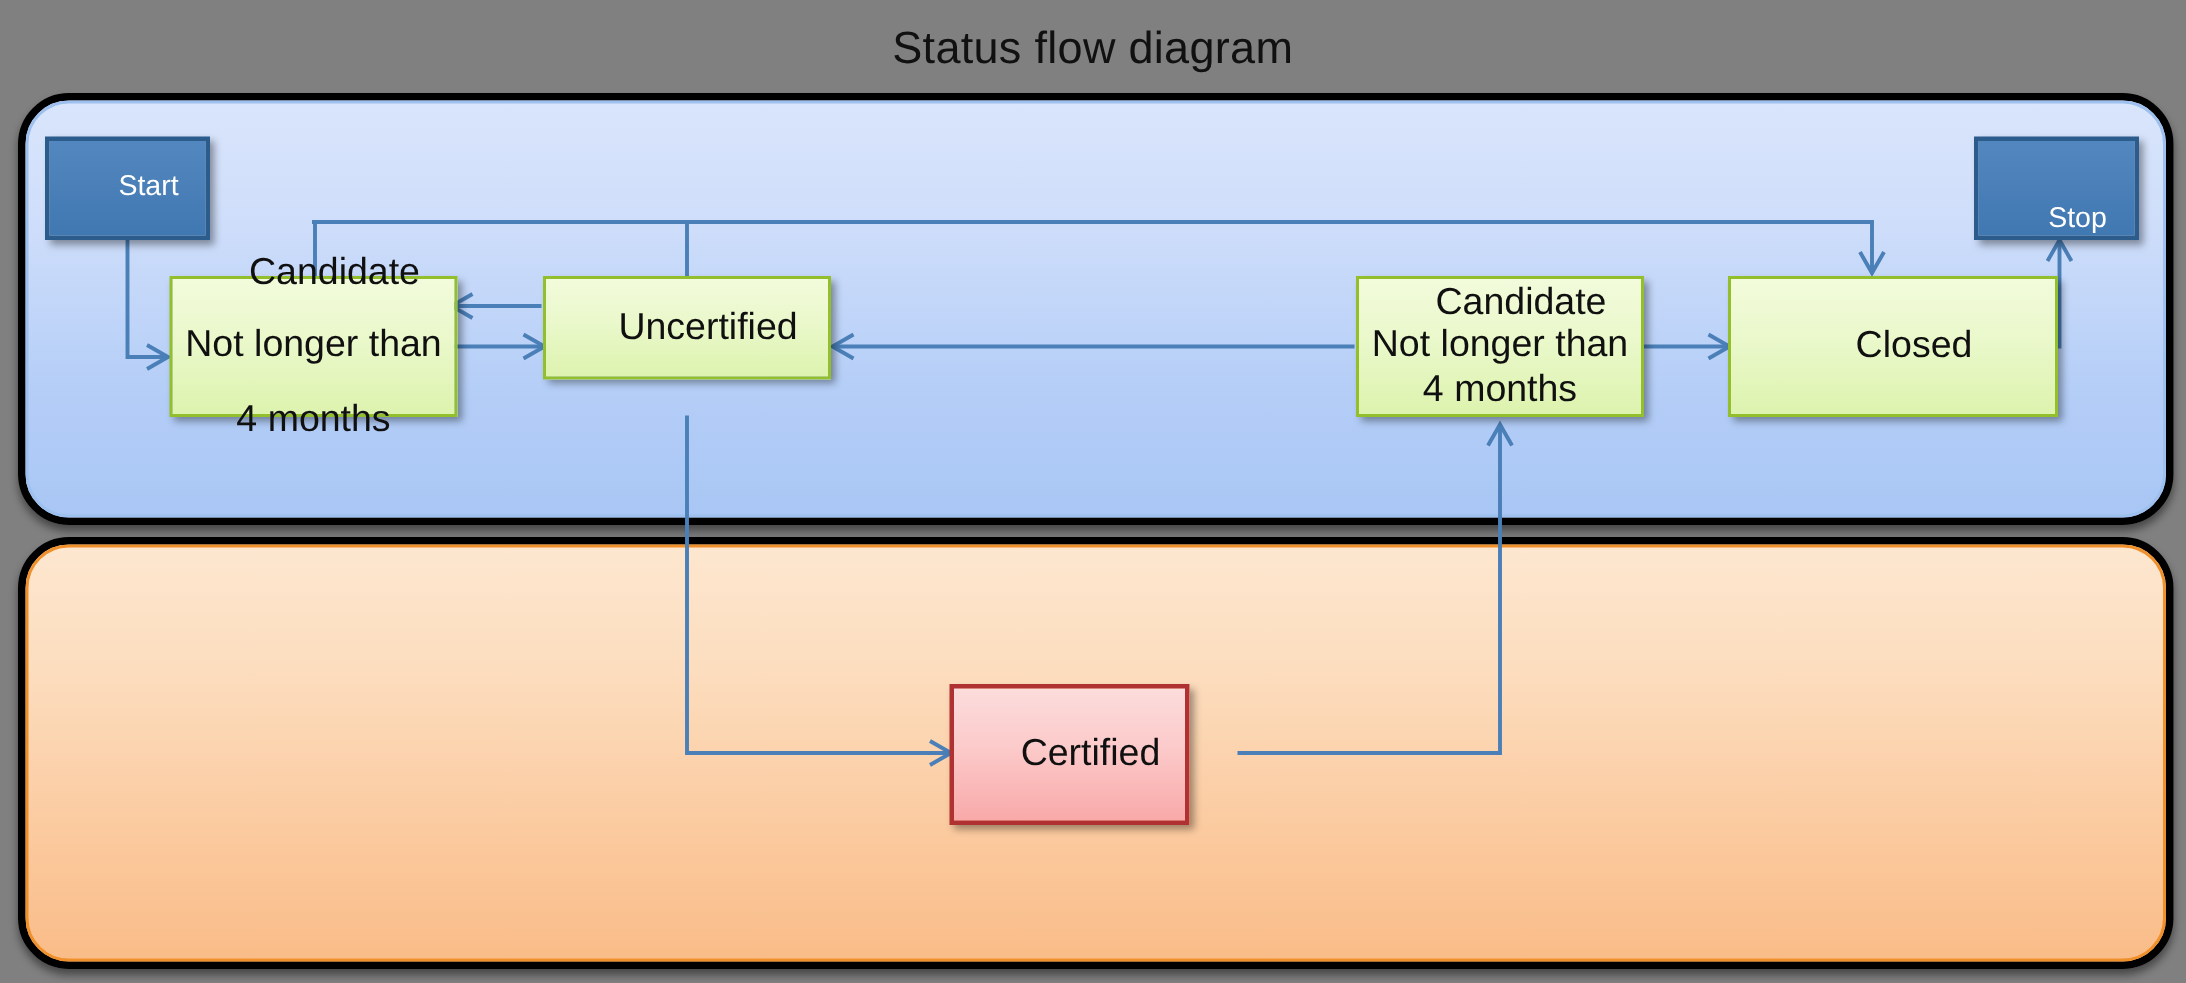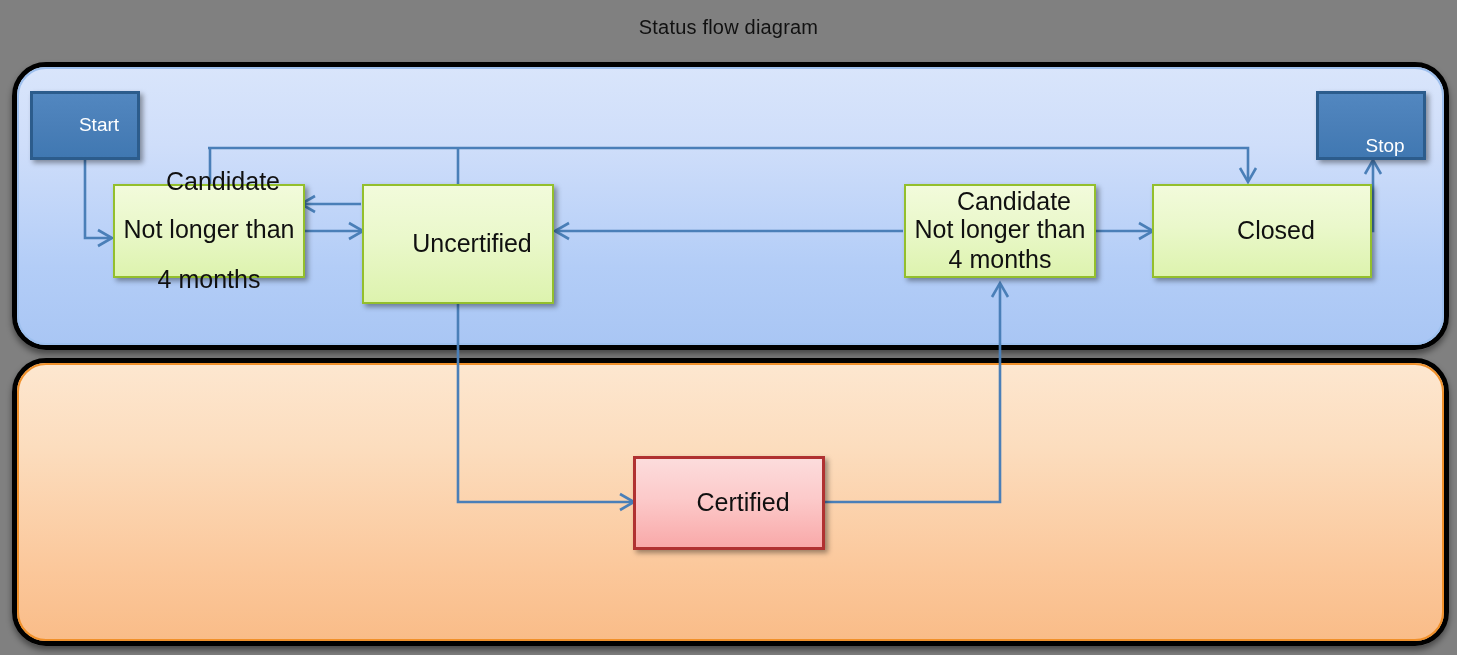--- a/index.html
+++ b/index.html
@@ -9,21 +9,21 @@
     font-family:"Liberation Sans","DejaVu Sans",sans-serif;
     overflow:hidden;
     position:relative;
   }
   #stage{position:relative;width:1457px;height:655px;}
 
   
   .title{
     position:absolute;left:0;top:16px;width:1457px;
     text-align:center;
-    font-size:20px;
+    font-size:30px;
     color:#111111;
     letter-spacing:0.2px;
   }
 
   
   .panel{
     position:absolute;
     box-sizing:border-box;
     border-radius:34px;
     box-shadow:0 4px 6px rgba(0,0,0,0.45);
@@ -157,31 +157,31 @@
   <div class="node node-terminal" style="left:1316px;top:91px;width:110px;height:69px;justify-content:flex-end;">
     <div class="ttl">Stop</div>
   </div>
 
   <div class="node node-green" style="left:113px;top:184px;width:192px;height:94px;gap:20px;">
     <div class="ttl">Candidate</div>
     <div class="sub">Not longer than</div>
     <div class="sub">4 months</div>
   </div>
 
-  <div class="node node-green" style="left:362px;top:184px;width:192px;height:120px;justify-content:center;">
+  <div class="node node-green" style="left:362px;top:184px;width:192px;height:69px;justify-content:center;">
     <div class="ttl">Uncertified</div>
   </div>
 
   <div class="node node-green" style="left:904px;top:184px;width:192px;height:94px;">
     <div class="ttl">Candidate</div>
     <div class="sub">Not longer than</div>
     <div class="sub">4 months</div>
   </div>
 
   <div class="node node-green" style="left:1152px;top:184px;width:220px;height:94px;">
     <div class="ttl">Closed</div>
   </div>
 
-  <div class="node node-red" style="left:633px;top:456px;width:192px;height:94px;">
+  <div class="node node-red" style="left:633px;top:456px;width:160px;height:94px;">
     <div class="ttl">Certified</div>
   </div>
 
 </div>
 
 </body></html>

